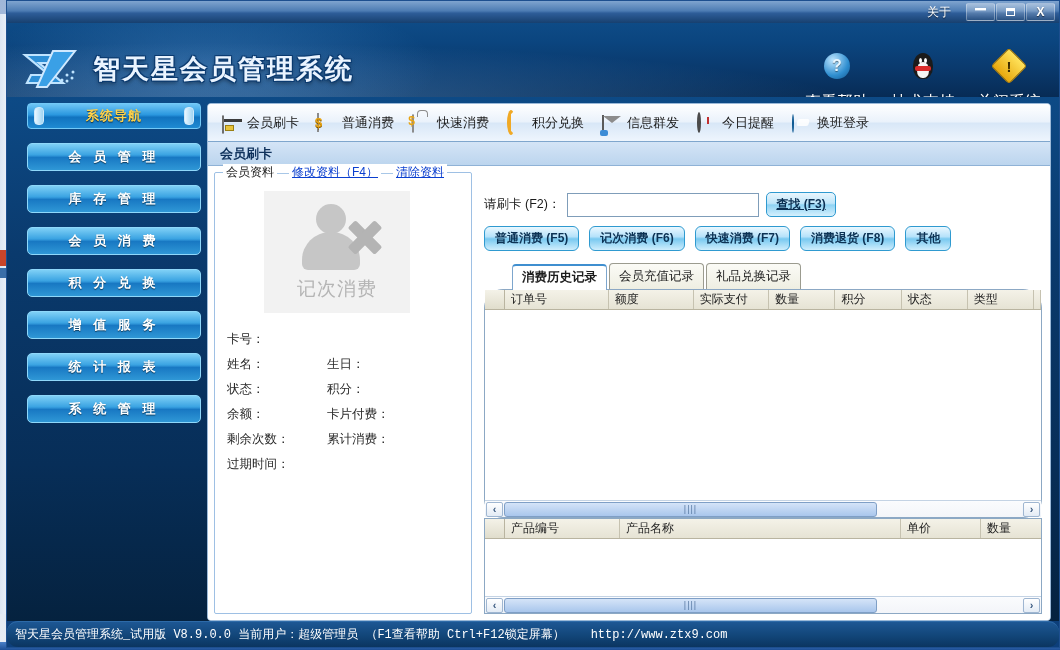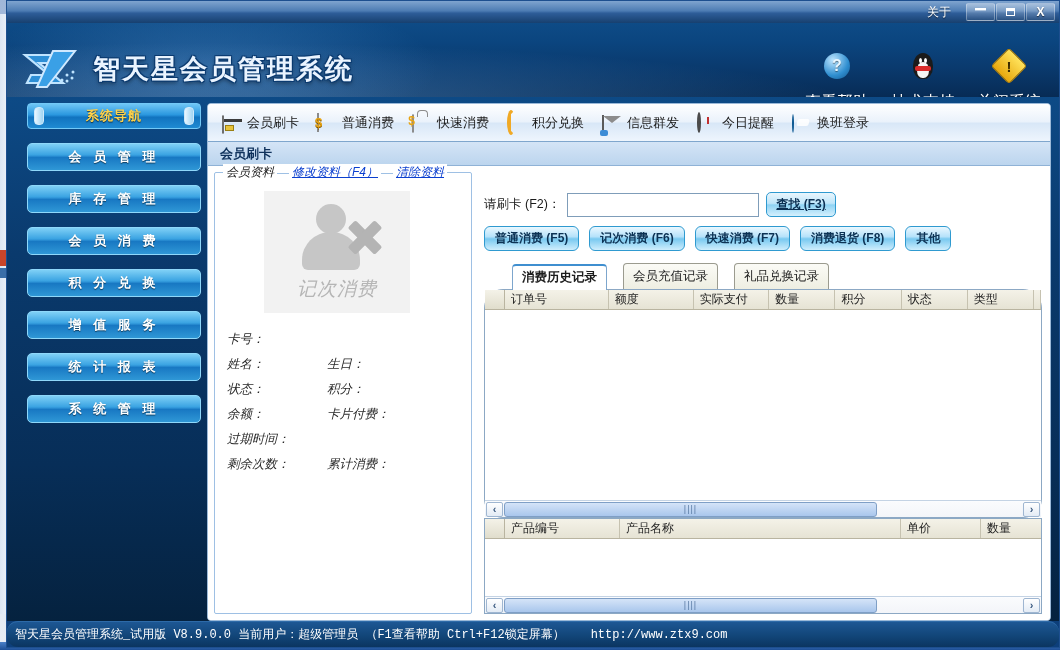--- a/index.html
+++ b/index.html
@@ -248,21 +248,20 @@
   }
 
   
   #member-panel {
     width: 258px; flex: 0 0 258px;
     border: 1px solid #9ec0e4;
     border-radius: 2px;
     position: relative;
     padding: 10px 20px 8px 8px;
     min-width: 0;
-    font-style: italic;
   }
   #member-legend {
     position: absolute; top: -9px; left: 8px;
     background: #fff; padding: 0 3px;
     font-size: 12px; color: #222;
     display: flex; align-items: center; gap: 3px;
     white-space: nowrap;
   }
   .legend-link {
     color: #0b3fcf; text-decoration: underline; cursor: pointer; font-size: 12px;
@@ -325,21 +324,21 @@
     height: 25px; padding: 0 10px;
     background: linear-gradient(180deg,#eaf8ff 0%,#b6e2fa 42%,#79c9f0 52%,#cfeefd 100%);
     border: 1px solid #2f9ad0; border-radius: 6px;
     font-size: 12px; font-weight: bold; color: #0c3254;
     display:flex; align-items:center; justify-content:center;
     cursor: default; white-space: nowrap;
   }
 
   
   #tabs-wrap { padding: 6px 2px 0 6px; display:flex; flex-direction:column; flex:1; min-height:0; }
-  #tabstrip { display: flex; align-items: flex-end; gap: 16px; position: relative; z-index: 2; padding-left: 28px; }
+  #tabstrip { display: flex; align-items: flex-end; gap: 2px; position: relative; z-index: 2; padding-left: 28px; }
   .tab {
     padding: 4px 9px 4px 9px; font-size: 12.5px;
     background: linear-gradient(180deg,#fbfbf6,#eeeee2);
     border: 1px solid #9b9b8f; border-bottom: none;
     border-radius: 4px 4px 0 0;
     color: #1d1d1d; cursor: default; white-space: nowrap;
   }
   .tab.active {
     background: #ffffff; font-weight: bold;
     border-color: #7da6cd; border-top: 2px solid #3f8fd0;
@@ -578,26 +577,26 @@
             </div>
             <div class="f-row">
               <div class="f-col">状态：</div>
               <div class="f-col2">积分：</div>
             </div>
             <div class="f-row">
               <div class="f-col">余额：</div>
               <div class="f-col2">卡片付费：</div>
             </div>
             <div class="f-row">
+              <div class="f-col">剩余次数：</div>
+              <div class="f-col2">累计消费：</div>
+            </div>
+            <div class="f-row">
               <div class="f-col">过期时间：</div>
               <div class="f-col2"></div>
-            </div>
-            <div class="f-row">
-              <div class="f-col">剩余次数：</div>
-              <div class="f-col2">累计消费：</div>
             </div>
           </div>
         </div>
 
         <div id="right-col">
 
           <div id="search-row">
             <div id="search-label">请刷卡 (F2)：</div>
             <input id="card-input" type="text" placeholder="" style="">
             <div id="find-btn">

